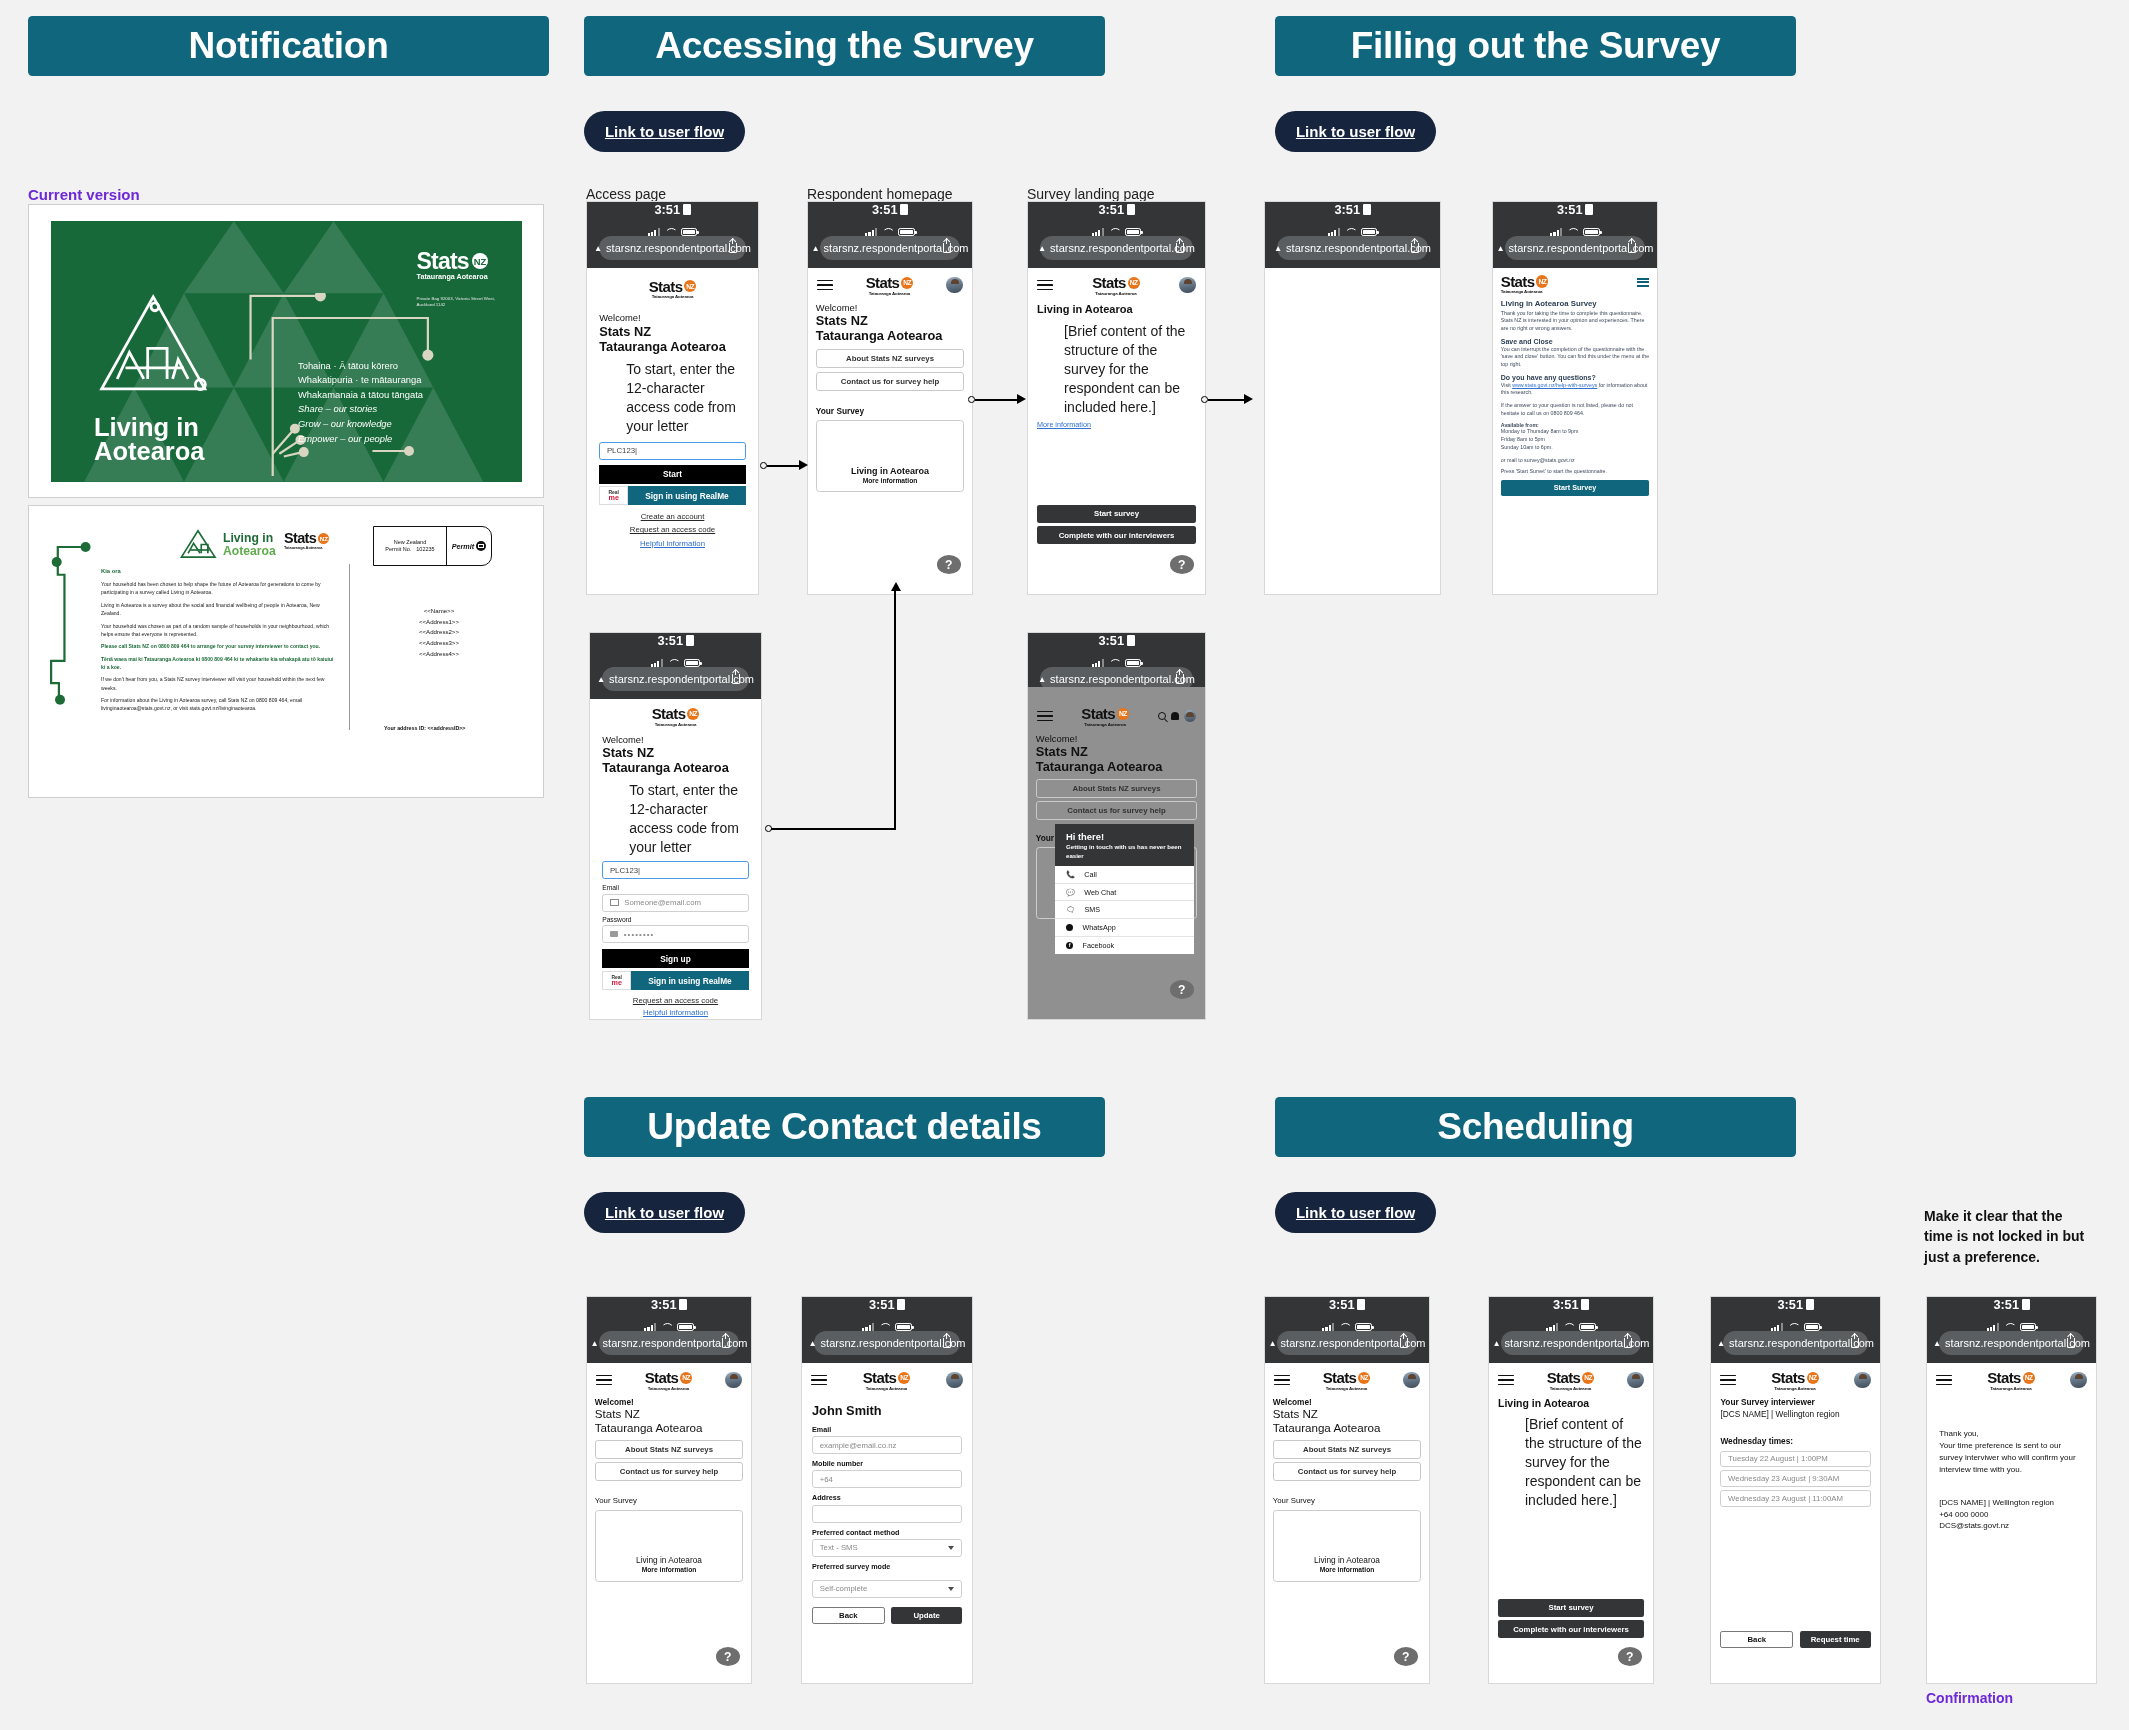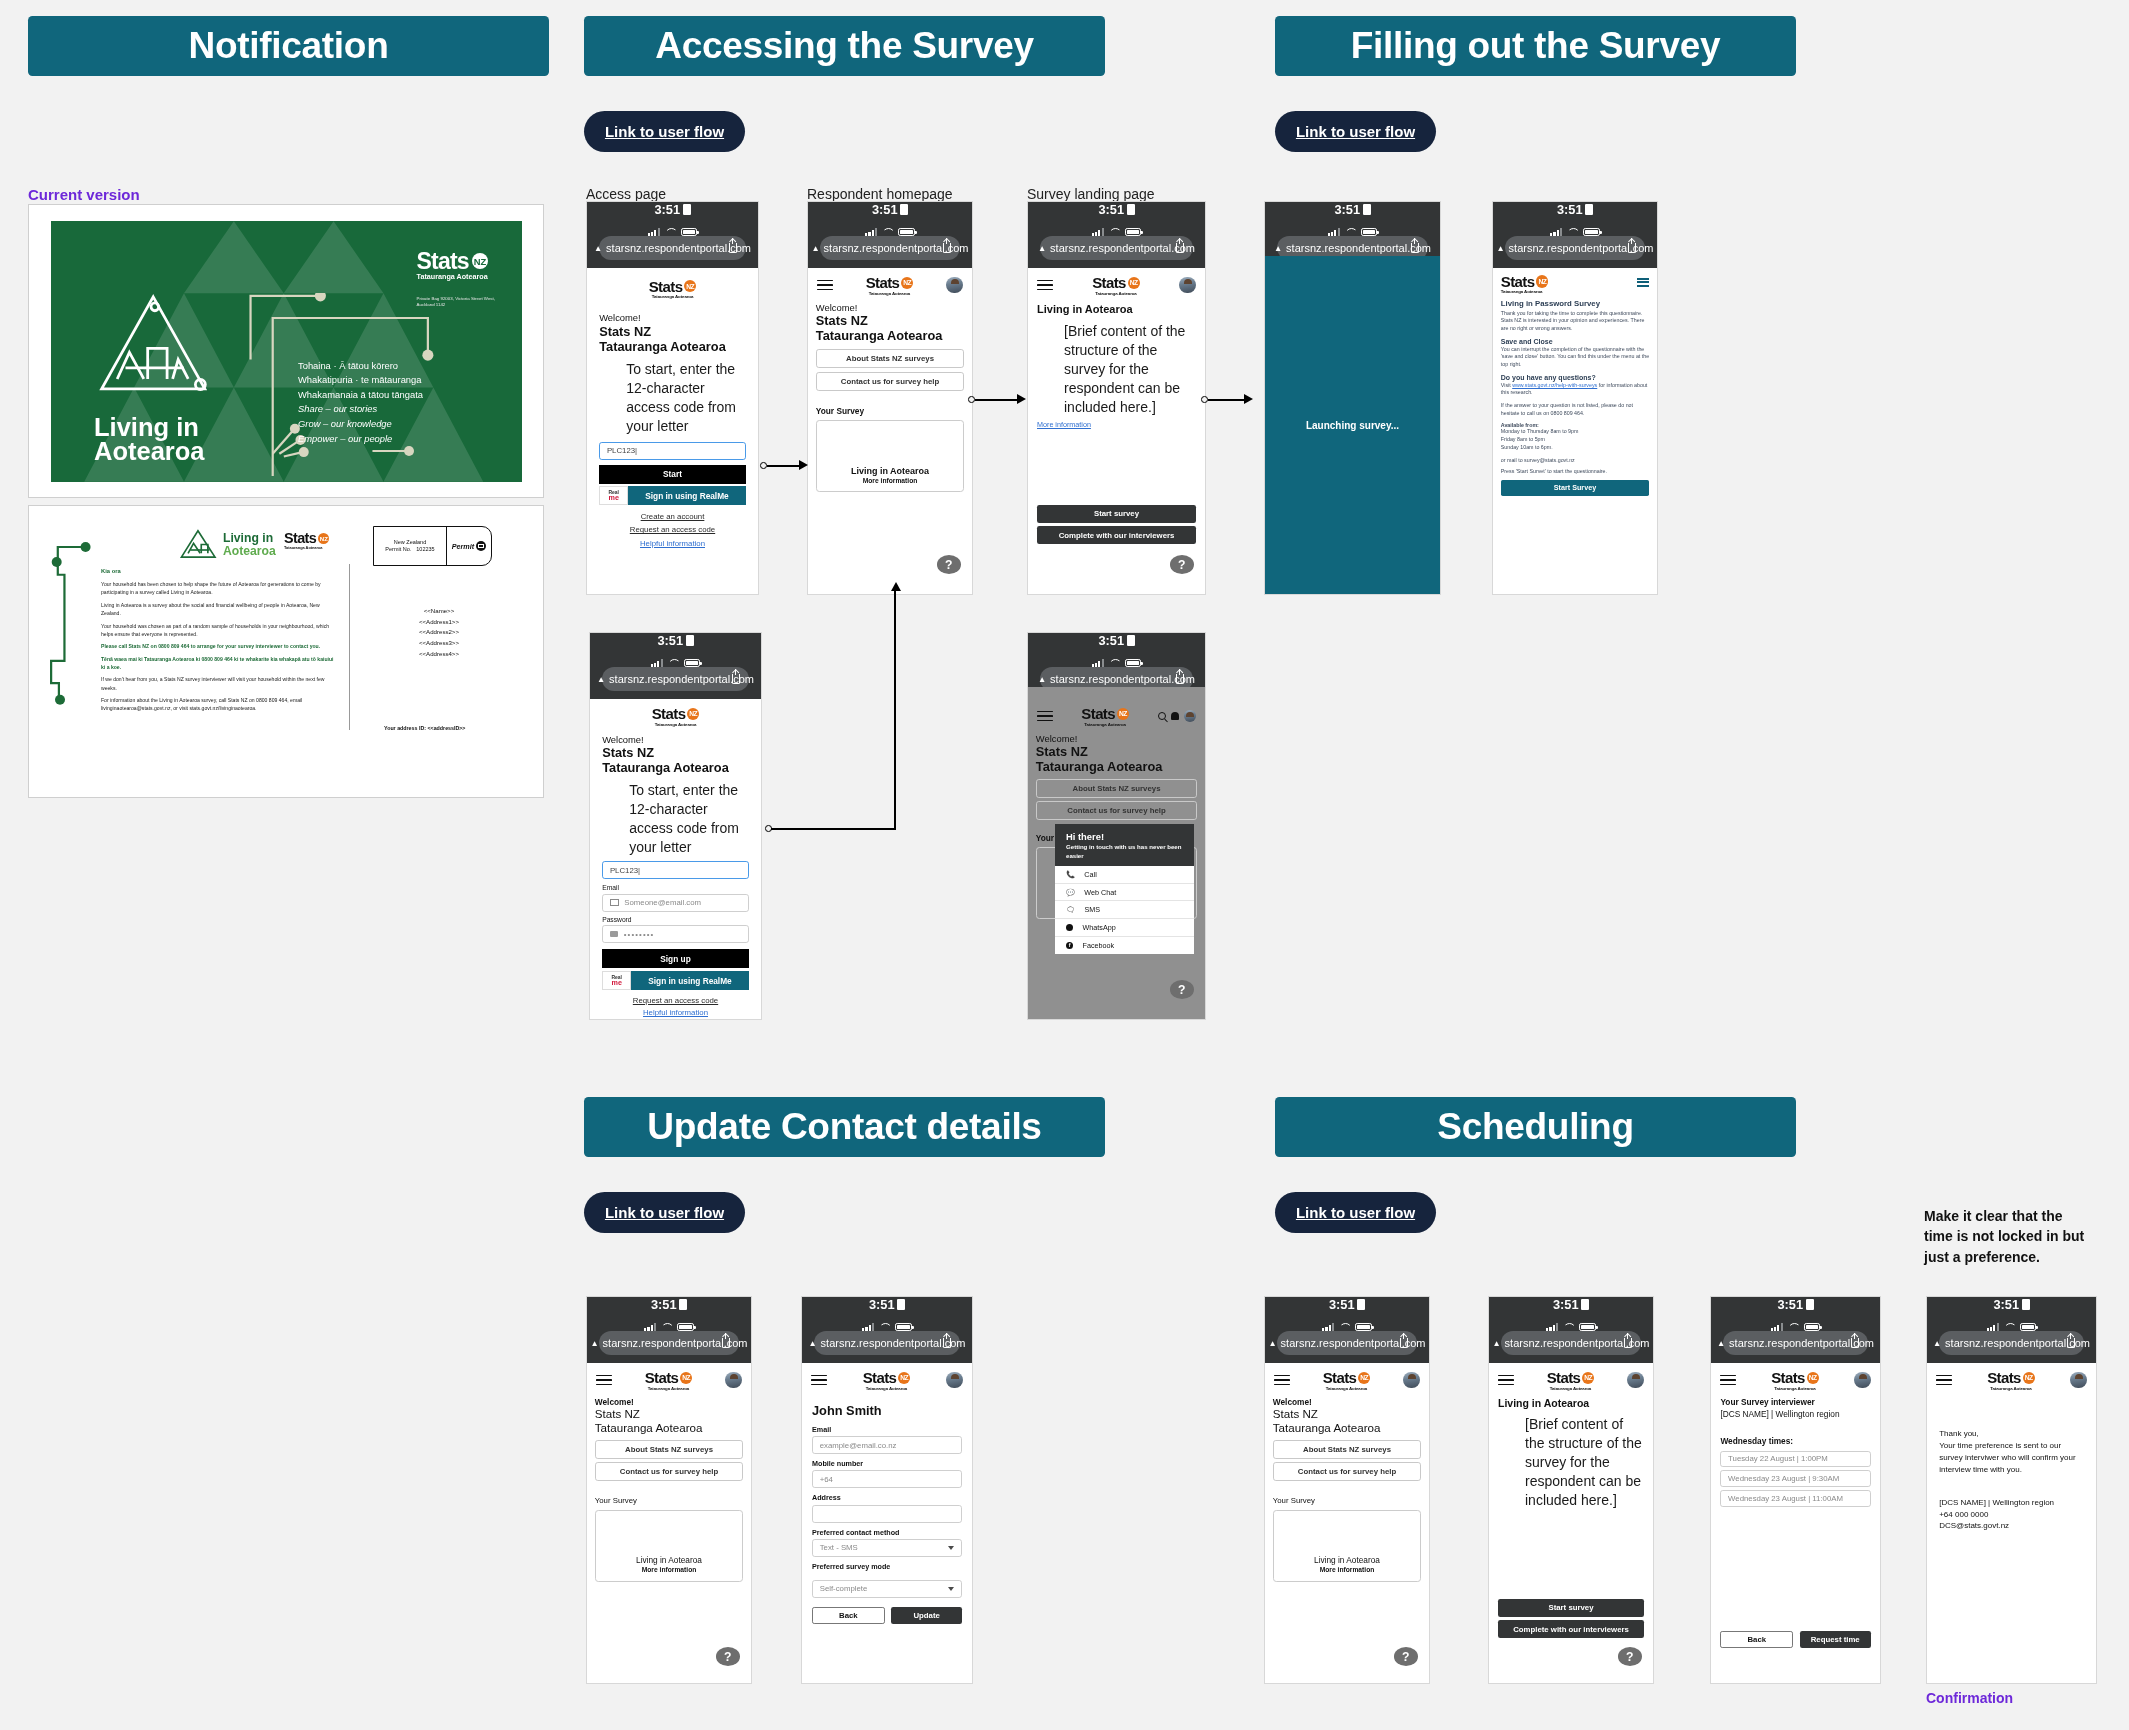--- a/index.html
+++ b/index.html
@@ -664,23 +664,20 @@
         <span class="batt"></span>
       </div>
   </div>
   <div class="urlbar">
     <div class="urlpill">
       <span class="tri">▲</span>
       <span>starsnz.respondentportal.com</span>
       <span class="share-ico"></span>
     </div>
   </div>
-  <div style="background:#10667c;position:absolute;left:0;right:0;top:54px;bottom:0;display:flex;align-items:center;justify-content:center;">
-    <span style="color:#fff;font-size:10px;font-weight:800;">Launching survey...</span>
-  </div>
 </div>
 
 <div class="phone" style="left:1492px;top:201px;width:166px;height:394px;">
   <div class="statusbar">
     <div class="sb-time">
         <span>3:51</span>
         <span class="sb-badge"></span>
       </div>
     <div class="sb-right">
         <span class="sig">
@@ -708,21 +705,21 @@
             <span class="nzdot">NZ</span>
           </div>
         <div class="logo-sub">Tatauranga Aotearoa</div>
       </div>
       <div style="width:12.2px;margin-top:3.3px;">
         <div style="height:1.7px;background:#0e5f78;margin:1.7px 0;"></div>
         <div style="height:1.7px;background:#0e5f78;margin:1.7px 0;"></div>
         <div style="height:1.7px;background:#0e5f78;margin:1.7px 0;"></div>
       </div>
     </div>
-    <div style="font-size:7.8px;font-weight:700;color:#2c3e54;margin-top:5px;">Living in Password Survey</div>
+    <div style="font-size:7.8px;font-weight:700;color:#2c3e54;margin-top:5px;">Living in Aotearoa Survey</div>
     <div style="font-size:5.3px;line-height:1.45;margin-top:1.1px;">Thank you for taking the time to complete this questionnaire. Stats NZ is interested in your opinion and experiences. There are no right or wrong answers.</div>
     <div style="font-size:7px;font-weight:700;color:#2c3e54;margin-top:5px;">Save and Close</div>
     <div style="font-size:5.3px;line-height:1.45;margin-top:1.1px;">You can interrupt the completion of the questionnaire with the 'save and close' button. You can find this under the menu at the top right.</div>
     <div style="font-size:7px;font-weight:700;color:#2c3e54;margin-top:5px;">Do you have any questions?</div>
     <div style="font-size:5.3px;line-height:1.45;margin-top:1.1px;">
       <span>Visit </span><a style="color:#2f6fd0;text-decoration:underline;">www.stats.govt.nz/help-with-surveys</a><span> for information about this research.</span>
     </div>
     <div style="font-size:5.3px;line-height:1.45;margin-top:5px;">If the answer to your question is not listed, please do not hesitate to call us on 0800 809 464.</div>
     <div style="font-size:5.3px;font-weight:700;margin-top:5px;">Available from:</div>
     <div style="font-size:5.3px;line-height:1.45;">Monday to Thursday 8am to 9pm</div>

